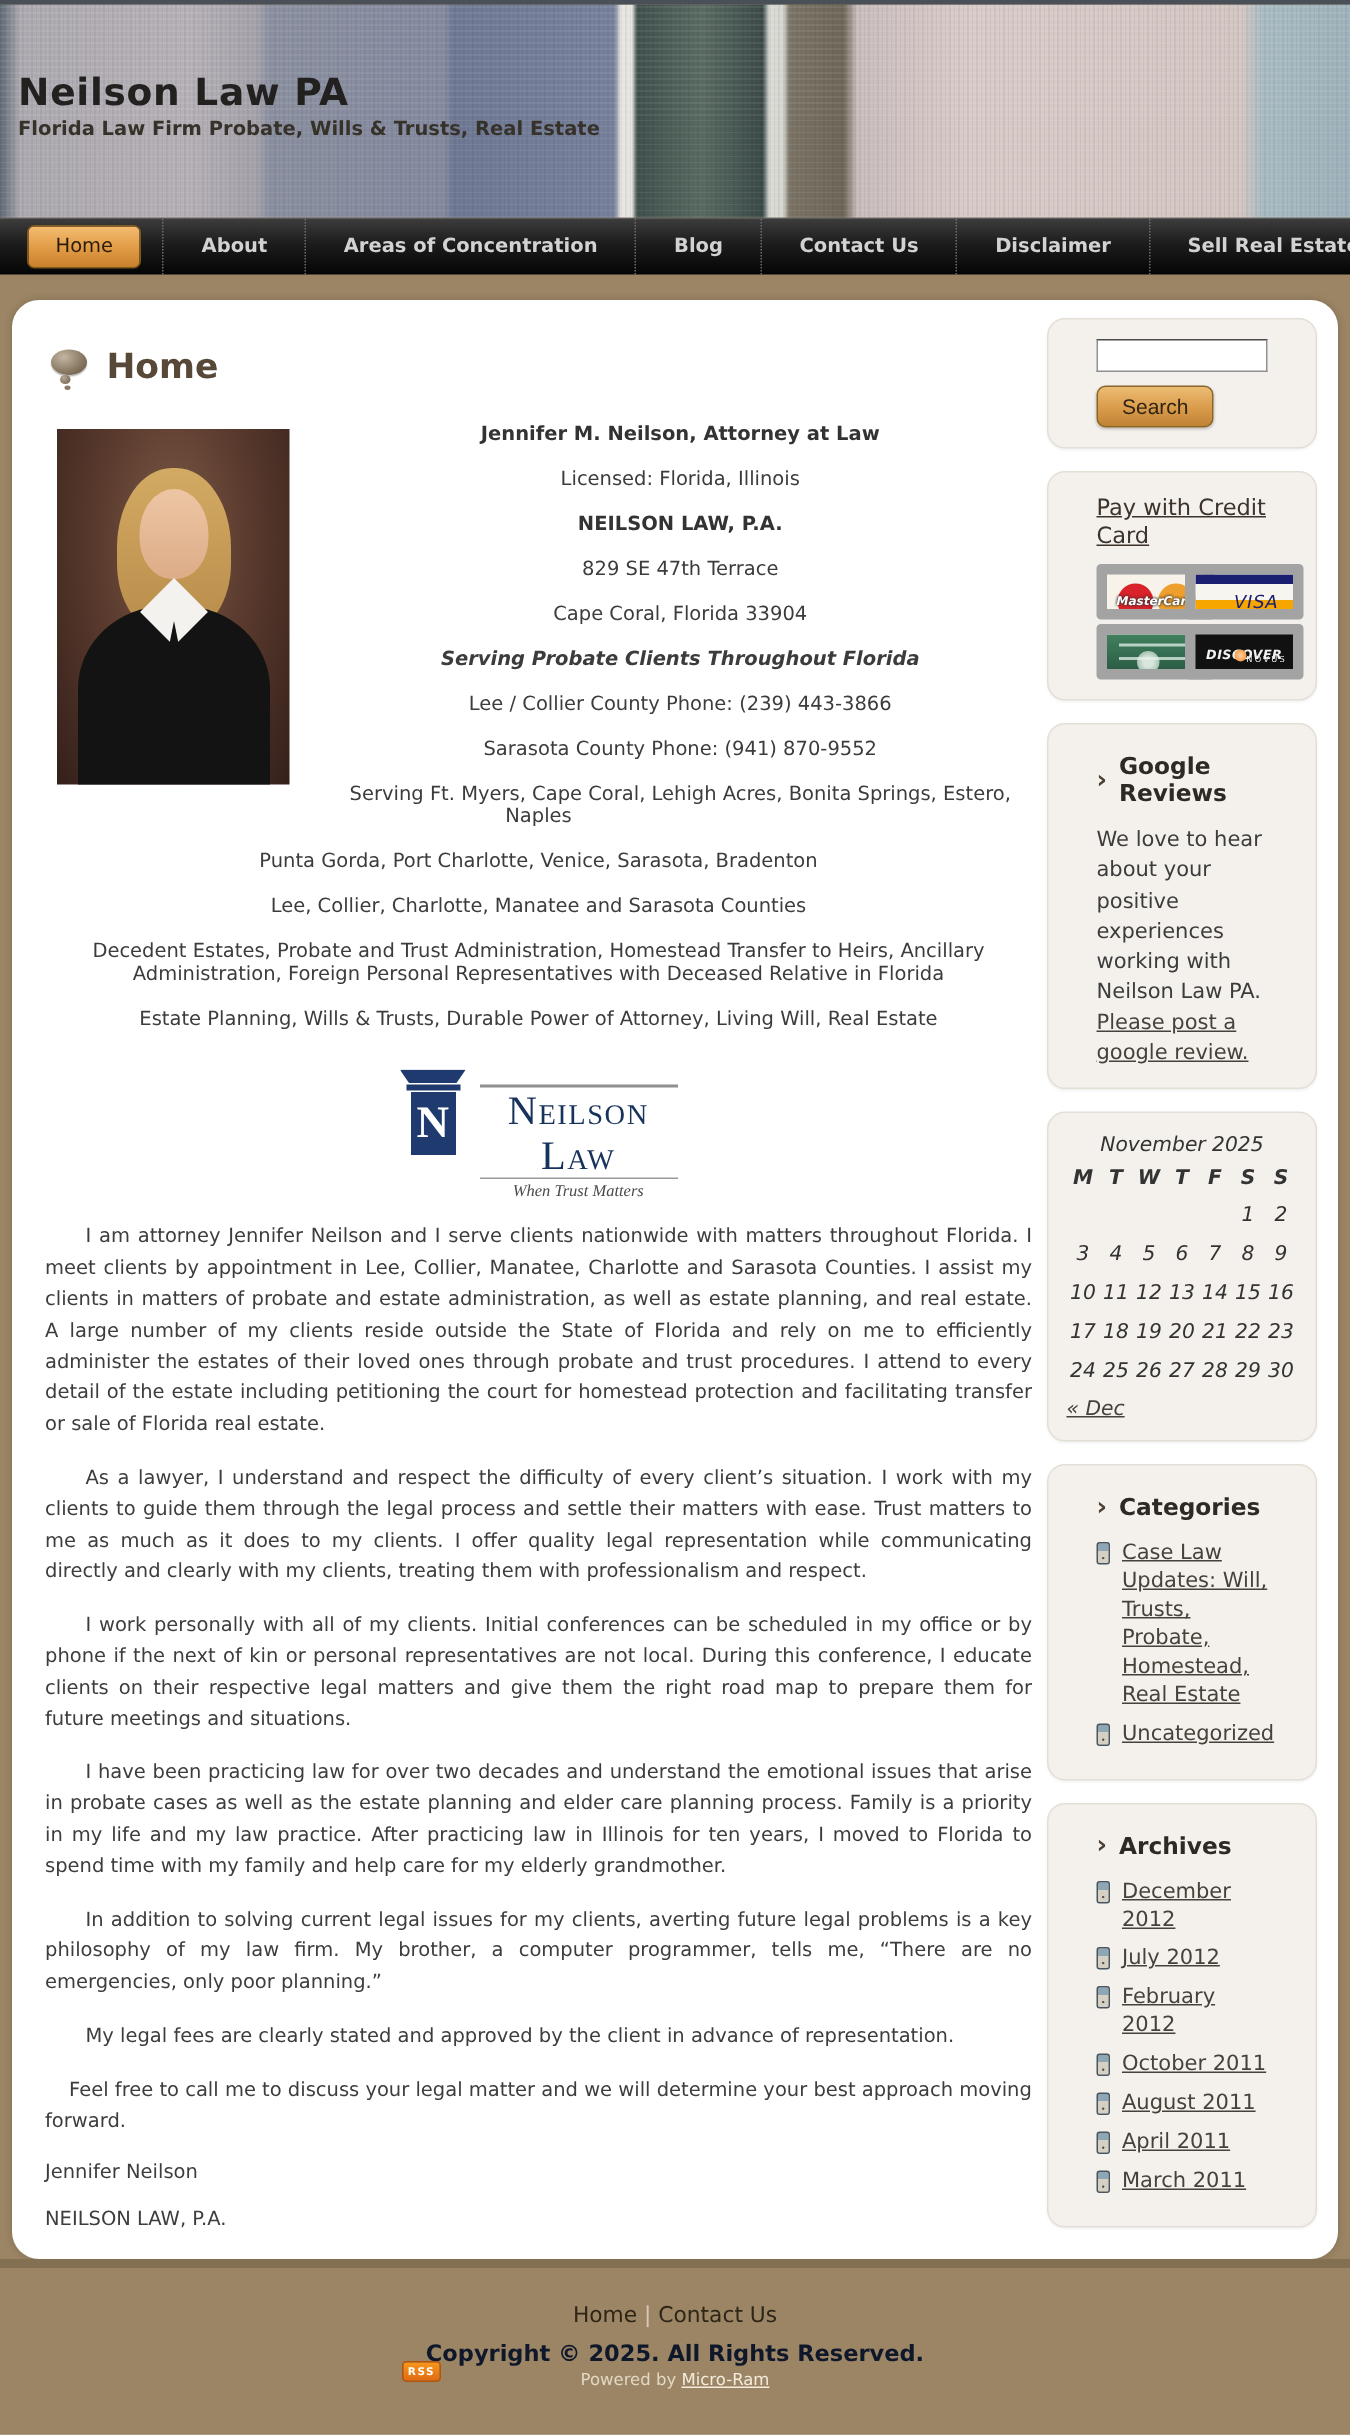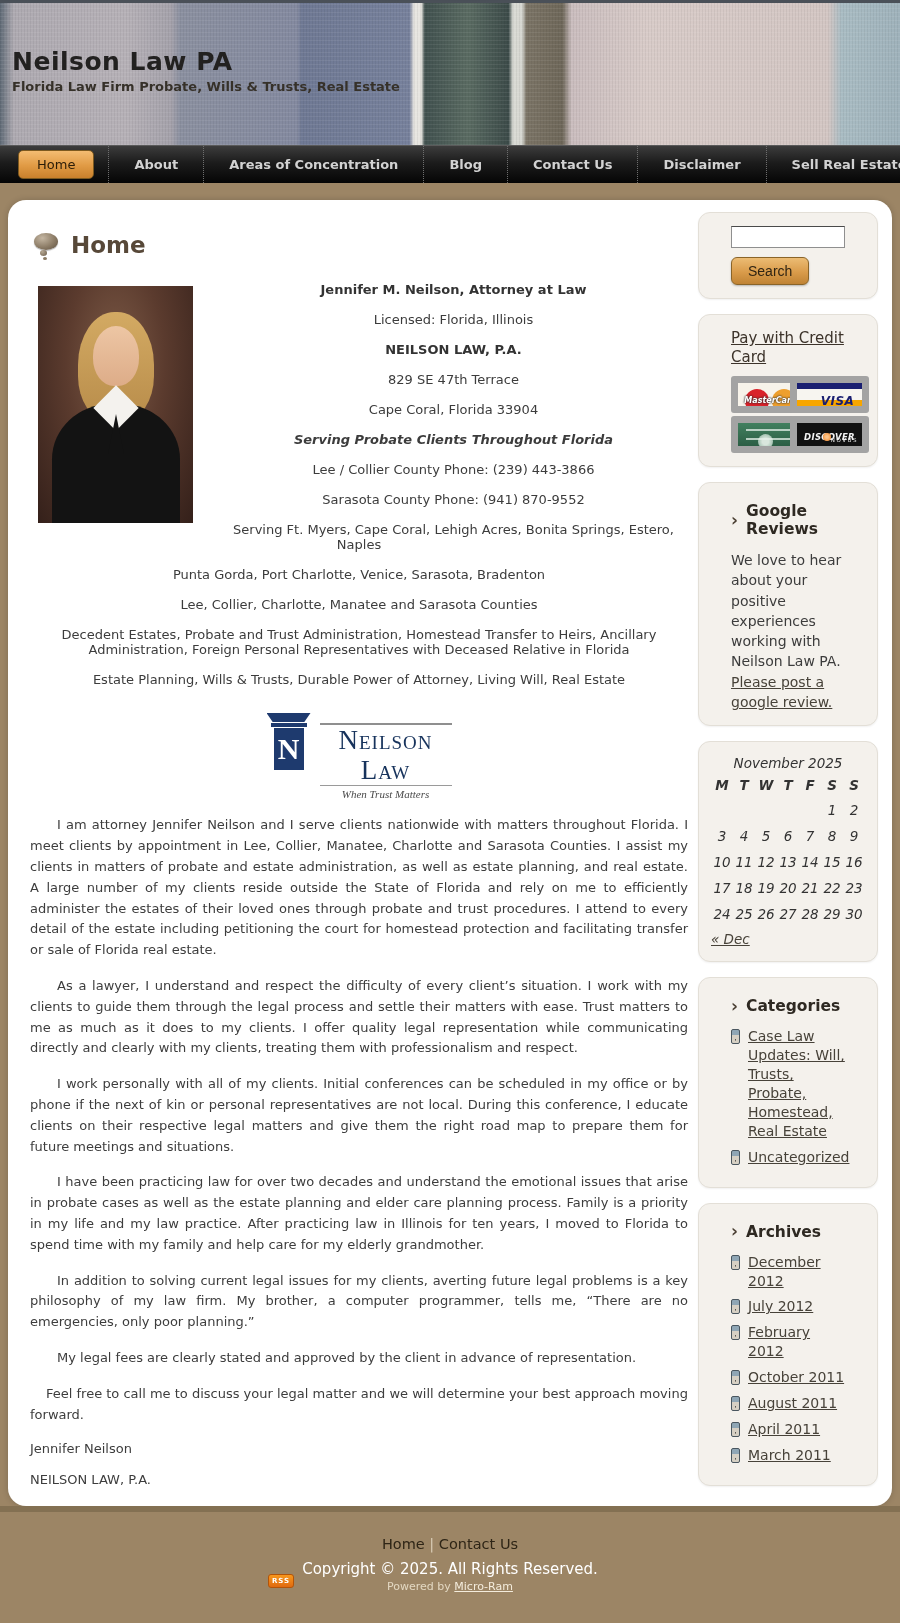--- a/index.html
+++ b/index.html
@@ -89,21 +89,21 @@
   .search-input{ width:100%; height:22px; border:1px solid #8f8f8f; border-top-color:#4a4a4a; background:#fff; font-size:12px; padding:0 4px; }
   .search-btn{ margin-top:9px; padding:5px 16px; font-size:14px; color:#2f2413; background:linear-gradient(180deg,#ecbc74 0%,#d99b4a 55%,#c08334 100%); border:1px solid #8a6428; border-radius:6px; cursor:pointer; box-shadow:0 1px 2px rgba(0,0,0,0.25); }
   .pay-link{ font-size:15px; color:#3c332a; text-decoration:underline; cursor:pointer; }
   .cards-grid{ margin-top:10px; display:grid; grid-template-columns:56px 56px; gap:3px; }
   .card{ width:79px; height:37px; border-radius:3px; border:7px solid #a3a3a3; position:relative; overflow:hidden; }
   .card.mc{ background:#f7f3ea; }
   .card.mc .c-red{ position:absolute; left:7px; top:6px; width:24px; height:24px; border-radius:50%; background:#d9222a; }
   .card.mc .c-org{ position:absolute; right:7px; top:6px; width:24px; height:24px; border-radius:50%; background:#ee9f2d; }
   .card.mc .mc-text{ position:absolute; left:0; right:0; top:13px; text-align:center; font-size:8px; font-weight:bold; font-style:italic; color:#fff; text-shadow:0 0 2px #333,0 0 2px #333; }
   .card.visa{ background:linear-gradient(180deg,#1a1f71 0 28%, #f7f5f0 28% 74%, #f7a600 74% 100%); }
-  .card.visa .visa-text{ position:absolute; left:16px; right:0; top:11px; text-align:center; font-size:12px; font-weight:bold; font-style:italic; letter-spacing:0.5px; color:#1a1f71; }
+  .card.visa .visa-text{ position:absolute; left:16px; right:0; top:11px; text-align:center; font-size:12px; font-weight:normal; font-style:italic; letter-spacing:0.5px; color:#1a1f71; }
   .card.amex{ background:linear-gradient(180deg,#41805f,#2c5e45); }
   .card.amex .ax-circle{ position:absolute; left:20px; top:11px; width:15px; height:15px; border-radius:50%; background:radial-gradient(circle,#d9e6dd 30%,#7ea892 100%); }
   .card.amex .ax-line{ position:absolute; left:8px; right:8px; height:2px; background:rgba(230,240,233,0.75); }
   .card.disc{ background:#111; }
   .card.disc .d-text{ position:absolute; left:0; right:0; top:9px; text-align:center; font-size:8.5px; font-weight:bold; font-style:italic; color:#f2f2f2; letter-spacing:0.3px; }
   .card.disc .d-o{ position:absolute; left:26px; top:10px; width:8px; height:8px; border-radius:50%; background:radial-gradient(circle,#fcc58b 20%,#f48120 100%); }
   .card.disc .d-sub{ position:absolute; right:4px; bottom:3px; font-size:5.5px; color:#eee; letter-spacing:1.5px; }
 
   .side-head{ display:flex; align-items:center; gap:8px; font-size:15.5px; font-weight:bold; color:#2e2922; margin:6px 0 12px; }
   .chev{ font-size:17px; font-weight:bold; color:#4a3f33; line-height:1; }
@@ -119,21 +119,21 @@
   ul.side-list{ list-style:none; margin:2px 0 2px 0; }
   ul.side-list li{ display:flex; gap:8px; margin:7px 0; font-size:14px; line-height:1.35; }
   .phone-ico{ flex:none; width:9px; height:15px; margin-top:2px; border:1px solid #49565f; border-radius:2px;
     background:linear-gradient(180deg,#8fa6b5 0 38%, #d6d0c4 38%),
                radial-gradient(circle at 50% 75%, #6a6a6a 0.6px, transparent 1px); background-blend-mode:multiply; }
 
   
   .site-footer{ height:117px; background:#9c8565; border-top:6px solid #837052; position:relative; text-align:center; padding-top:24px; }
   .foot-nav{ font-size:14.5px; color:#d8cbb4; }
   .foot-link{ color:#2e2516; text-decoration:none; cursor:pointer; }
-  .foot-copy{ font-size:15px; color:#ffffff; margin-top:8px; }
+  .foot-copy{ font-size:15px; color:#0f172a; margin-top:8px;font-weight:bold; }
   .foot-powered{ font-size:11px; color:#e3d8c2; margin-top:2px; }
   .foot-powered a{ color:#f4ecdc; text-decoration:underline; cursor:pointer; }
   .rss-badge{ position:absolute; left:268px; top:62px; width:26px; height:14px; background:linear-gradient(180deg,#f7981d,#e06a10); border:1px solid #b35408; border-radius:3px; color:#fff; font-size:7px; font-weight:bold; line-height:12px; text-align:center; letter-spacing:1px; cursor:pointer; }
 </style>
 </head>
 <body>
 
 <div class="page">
 
   <div class="site-header">

